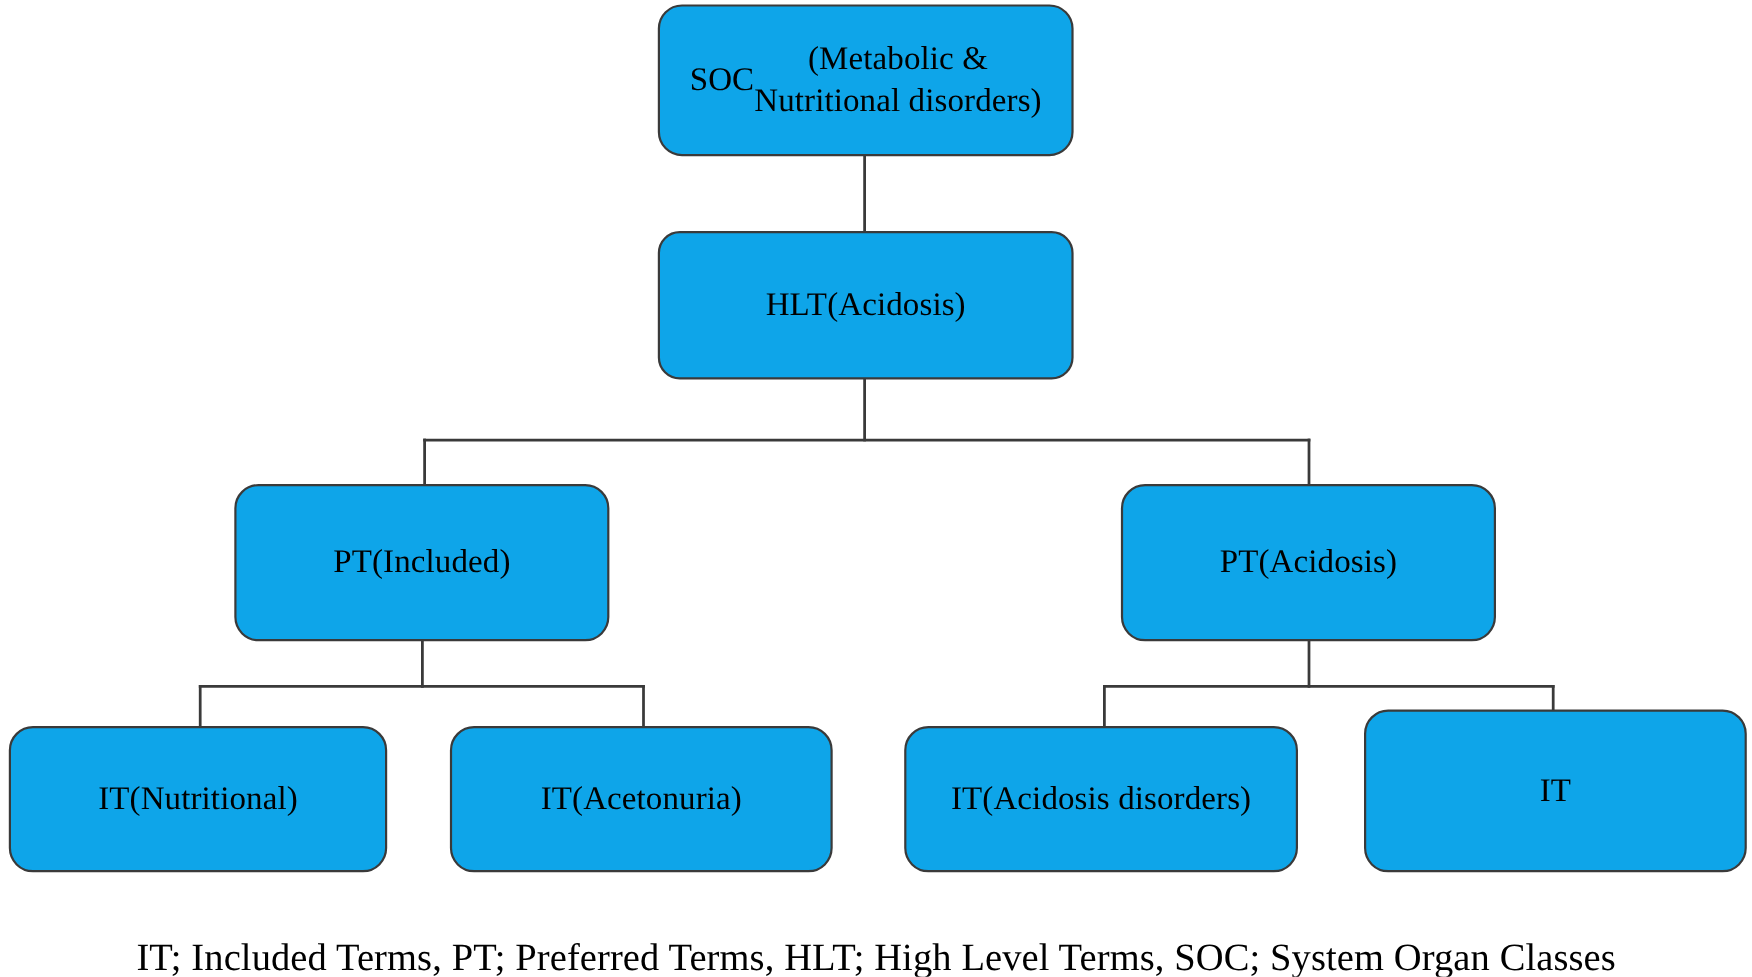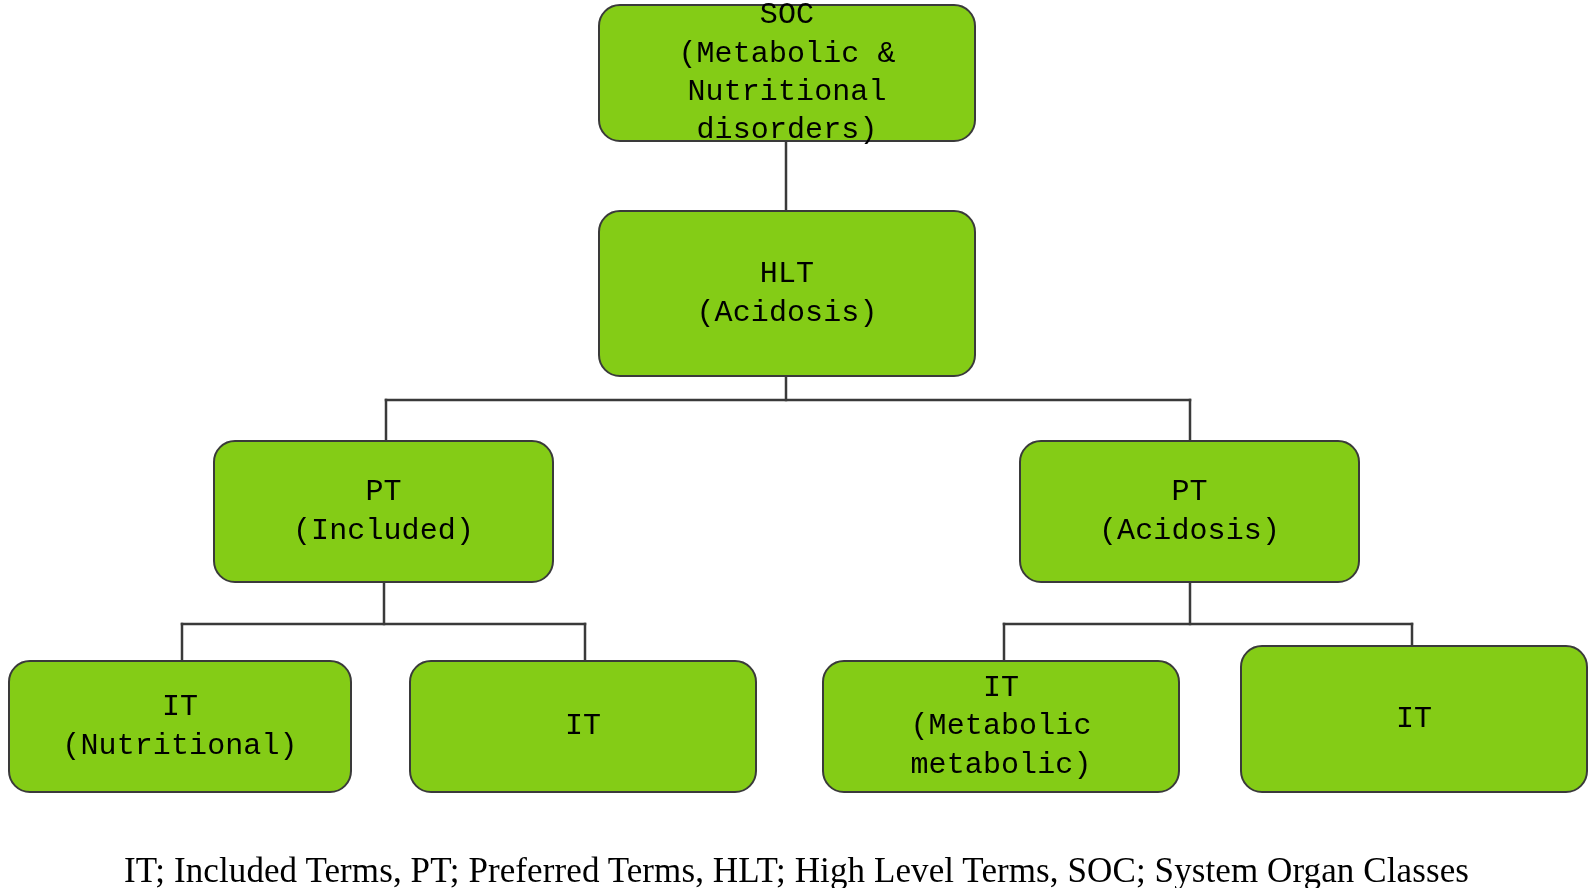--- a/index.html
+++ b/index.html
@@ -28,30 +28,29 @@
     left: 0;
     top: 0;
     width: 1593px;
     height: 888px;
     pointer-events: none;
   }
 
   .node {
     position: absolute;
     box-sizing: border-box;
-    background: #84cc16;
+    background: #0ea5e9;
     border: 2.5px solid #3a3a3a;
     border-radius: 22px;
     display: flex;
-    flex-direction: column;
     align-items: center;
     justify-content: center;
     text-align: center;
     color: #000000;
-    font-family: Liberation Mono, monospace;
+    font-family: Liberation Serif, serif;
     font-size: 30px;
     line-height: 1.28;
     letter-spacing: 0.1px;
     z-index: 2;
   }
 
   .node .node-code {
     display: block;
     white-space: nowrap;
   }
@@ -66,21 +65,22 @@
     top: 4px;
     width: 378px;
     height: 138px;
   }
 
   
   #node-hlt {
     left: 598px;
     top: 210px;
     width: 378px;
-    height: 167px;
+    height: 135px;
+    border-radius: 20px;
   }
 
   
   #node-pt-ketosis {
     left: 213px;
     top: 440px;
     width: 341px;
     height: 143px;
   }
   #node-pt-acidosis {
@@ -177,25 +177,26 @@
     <span class="node-term">(Acidosis)</span>
   </div>
 
   <div class="node" id="node-it-ketoacidosis">
     <span class="node-code">IT</span>
     <span class="node-term">(Nutritional)</span>
   </div>
 
   <div class="node" id="node-it-acetonuria">
     <span class="node-code">IT</span>
+    <span class="node-term">(Acetonuria)</span>
   </div>
 
   <div class="node" id="node-it-acidosis-metabolic">
     <span class="node-code">IT</span>
-    <span class="node-term">(Metabolic metabolic)</span>
+    <span class="node-term">(Acidosis disorders)</span>
   </div>
 
   <div class="node" id="node-it-bicarbonate">
     <span class="node-code">IT</span>
   </div>
 
   <div id="caption">IT; Included Terms, PT; Preferred Terms, HLT; High Level Terms, SOC; System Organ Classes</div>
 
 </div>
 

